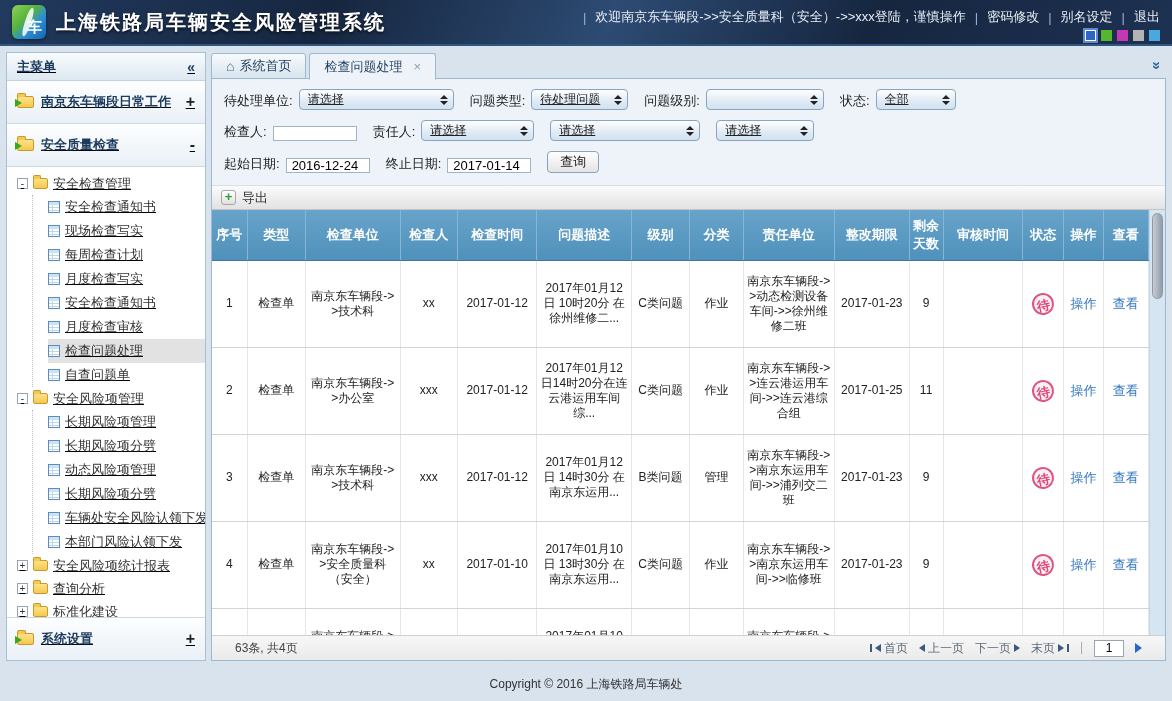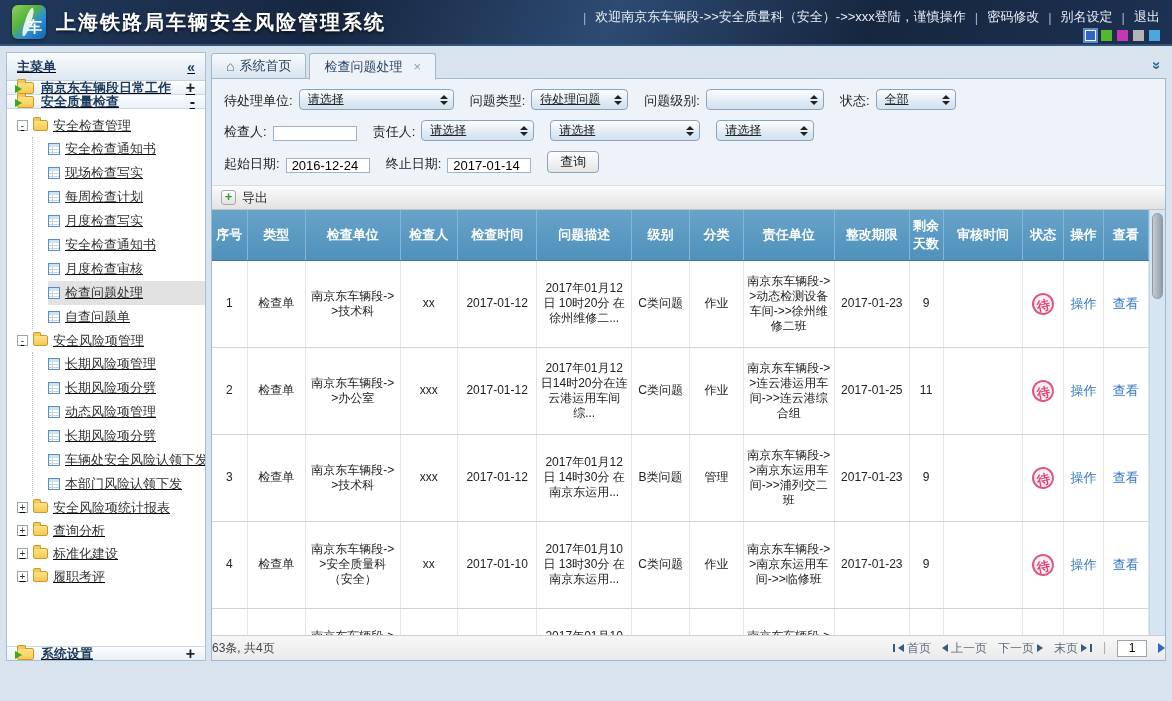--- a/index.html
+++ b/index.html
@@ -30,21 +30,21 @@
   .main{position:absolute;top:46px;left:0;right:0;bottom:34px;padding:6px;display:flex;gap:5px;}
   .footer{position:absolute;left:0;right:0;bottom:0;height:34px;display:flex;align-items:center;
     justify-content:center;font-size:12px;color:#333;background:#d9e3ed;}
 
   
   .sidebar{width:200px;flex:none;background:#fff;border:1px solid #a9bfd3;display:flex;flex-direction:column;font-size:13px;overflow:hidden;text-decoration:underline;}
   .sidebar-header{height:28px;flex:none;display:flex;align-items:center;justify-content:space-between;
     padding:0 10px;font-weight:bold;color:#1d3b5d;border-bottom:1px solid #c2d2e0;
     background:linear-gradient(#f8fbfd,#dde8f1);}
   .collapse{font-size:14px;font-weight:bold;color:#1d3b5d;cursor:pointer;}
-  .accordion{height:14px;flex:none;display:flex;align-items:center;padding:0 10px;
+  .accordion{height:43px;flex:none;display:flex;align-items:center;padding:0 10px;
     font-weight:bold;color:#1d3b5d;border-bottom:1px solid #ccd9e4;cursor:pointer;
     background:linear-gradient(#fdfeff,#e9f0f6);}
   .accordion.bottom{border-top:1px solid #ccd9e4;border-bottom:none;margin-top:auto;}
   .acc-icon{position:relative;width:17px;height:12px;margin-right:7px;flex:none;
     background:linear-gradient(#fde289,#f5c94e);border:1px solid #c9992e;border-radius:2px;}
   .acc-icon::before{content:"";position:absolute;top:-4px;left:-1px;width:7px;height:3px;
     background:#f5c94e;border:1px solid #c9992e;border-bottom:none;border-radius:2px 2px 0 0;}
   .acc-icon::after{content:"";position:absolute;left:-3px;bottom:0;width:0;height:0;
     border-top:4px solid transparent;border-bottom:4px solid transparent;border-left:7px solid #39a81d;}
   .acc-toggle{margin-left:auto;font-size:16px;font-weight:bold;color:#222;}
@@ -116,21 +116,21 @@
   .stamp{display:inline-block;width:22px;height:22px;border:2px solid #e0557f;border-radius:50%;
     color:#dd4878;font-size:13px;font-weight:bold;line-height:21px;text-align:center;
     background:#fdf0f5;transform:rotate(-12deg);}
   .tlink{color:#3577c0;text-decoration:none;cursor:pointer;font-size:13px;}
   .vscroll{width:16px;flex:none;background:#d6e5f2;border-left:1px solid #c2d6e6;position:relative;}
   .thumb{position:absolute;left:2px;right:2px;top:3px;height:86px;border-radius:6px;
     background:linear-gradient(90deg,#c6ccd4,#939ca8);border:1px solid #8e98a4;cursor:pointer;}
 
   
   .pagination{height:25px;flex:none;display:flex;align-items:center;justify-content:space-between;
-    padding:0 0;font-size:12px;color:#444;border-top:1px solid #cfcfcf;
+    padding:0 23px;font-size:12px;color:#444;border-top:1px solid #cfcfcf;
     background:linear-gradient(#f7f7f7,#eaeaea);}
   .pg-right{display:flex;gap:11px;}
   .pg-item{display:inline-flex;align-items:center;gap:3px;color:#5e6b7a;cursor:pointer;}
   .tri-l{width:0;height:0;border-top:4px solid transparent;border-bottom:4px solid transparent;border-right:6px solid #3c5a7c;}
   .tri-r{width:0;height:0;border-top:4px solid transparent;border-bottom:4px solid transparent;border-left:6px solid #3c5a7c;}
   .bar{width:2px;height:8px;background:#3c5a7c;}
   .pg-sep{color:#aaa;}
   .pg-input{width:30px;height:17px;border:1px solid #98a4b0;text-align:center;font-size:12px;
     padding:0;font-family:inherit;}
   .pg-go{display:inline-flex;align-items:center;cursor:pointer;}
@@ -528,13 +528,16 @@
             <span class="pg-go">
                 <i class="tri-r"></i>
               </span>
           </span>
         </div>
 
       </div>
     </div>
   </div>
 
+  <div class="footer">
+    <span>Copyright © 2016 上海铁路局车辆处</span>
+  </div>
 </div>
 
 </body></html>

